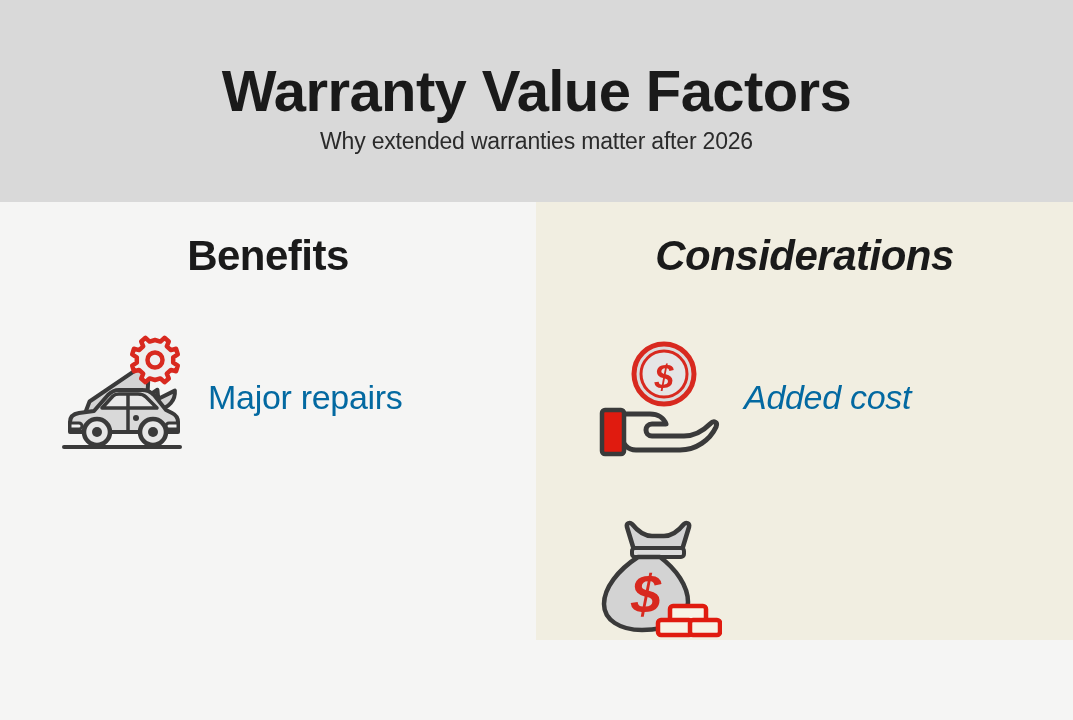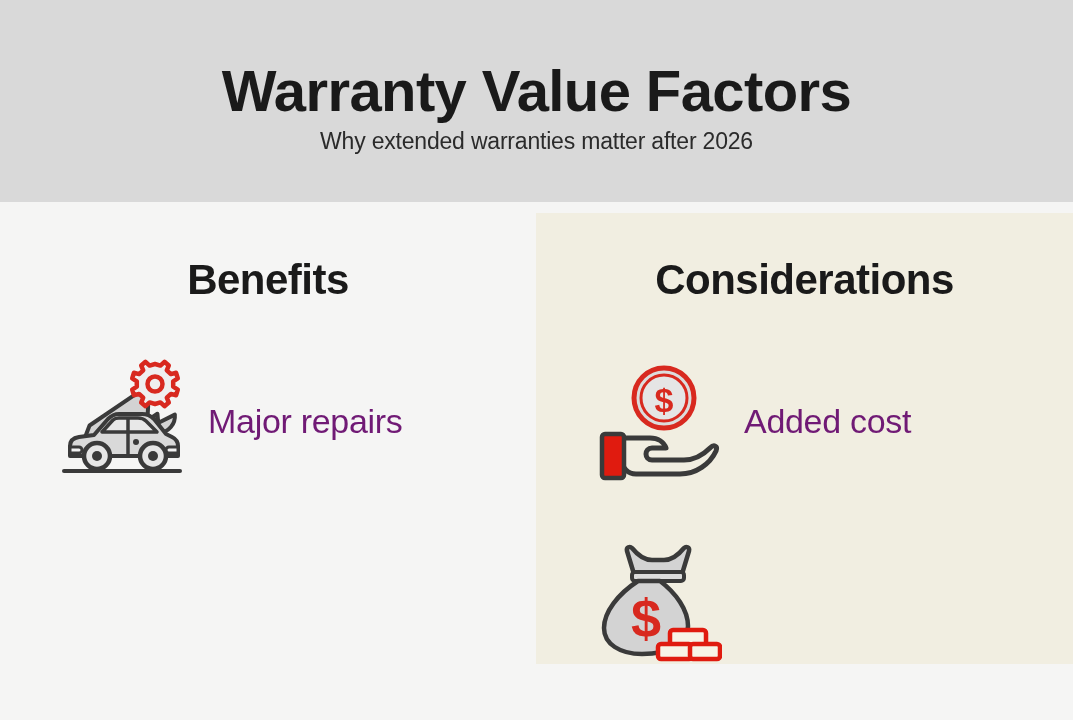--- a/index.html
+++ b/index.html
@@ -55,31 +55,31 @@
   
   .panels {
     flex: 1 1 auto;
     display: flex;
     flex-direction: row;
   }
   .panel {
     width: 536px;
     flex: 0 0 536px;
     box-sizing: border-box;
-    padding-top: 43px;
+    padding-top: 30px;
     position: relative;
-    margin-top: 11px;
   }
   .panel-benefits {
     background: #f5f5f4;
   }
   .panel-considerations {
     width: 537px;
     flex: 0 0 537px;
     background: #f1eee1;
+    font-style: italic;
   }
   .panel-heading {
     font-size: 42px;
     font-weight: bold;
     color: #1a1a1a;
     text-align: center;
     letter-spacing: -0.5px;
     margin: 0 0 52px 0;
   }
 
@@ -105,21 +105,21 @@
     flex: 0 0 130px;
     display: flex;
     align-items: center;
     justify-content: center;
   }
   .item-icon svg {
     display: block;
   }
   .item-label {
     font-size: 34px;
-    color: #701a75;
+    color: #0369a1;
     letter-spacing: -0.3px;
     white-space: nowrap;
   }
 </style>
 </head>
 <body>
 
 <div class="infographic">
 
   <div class="header">

